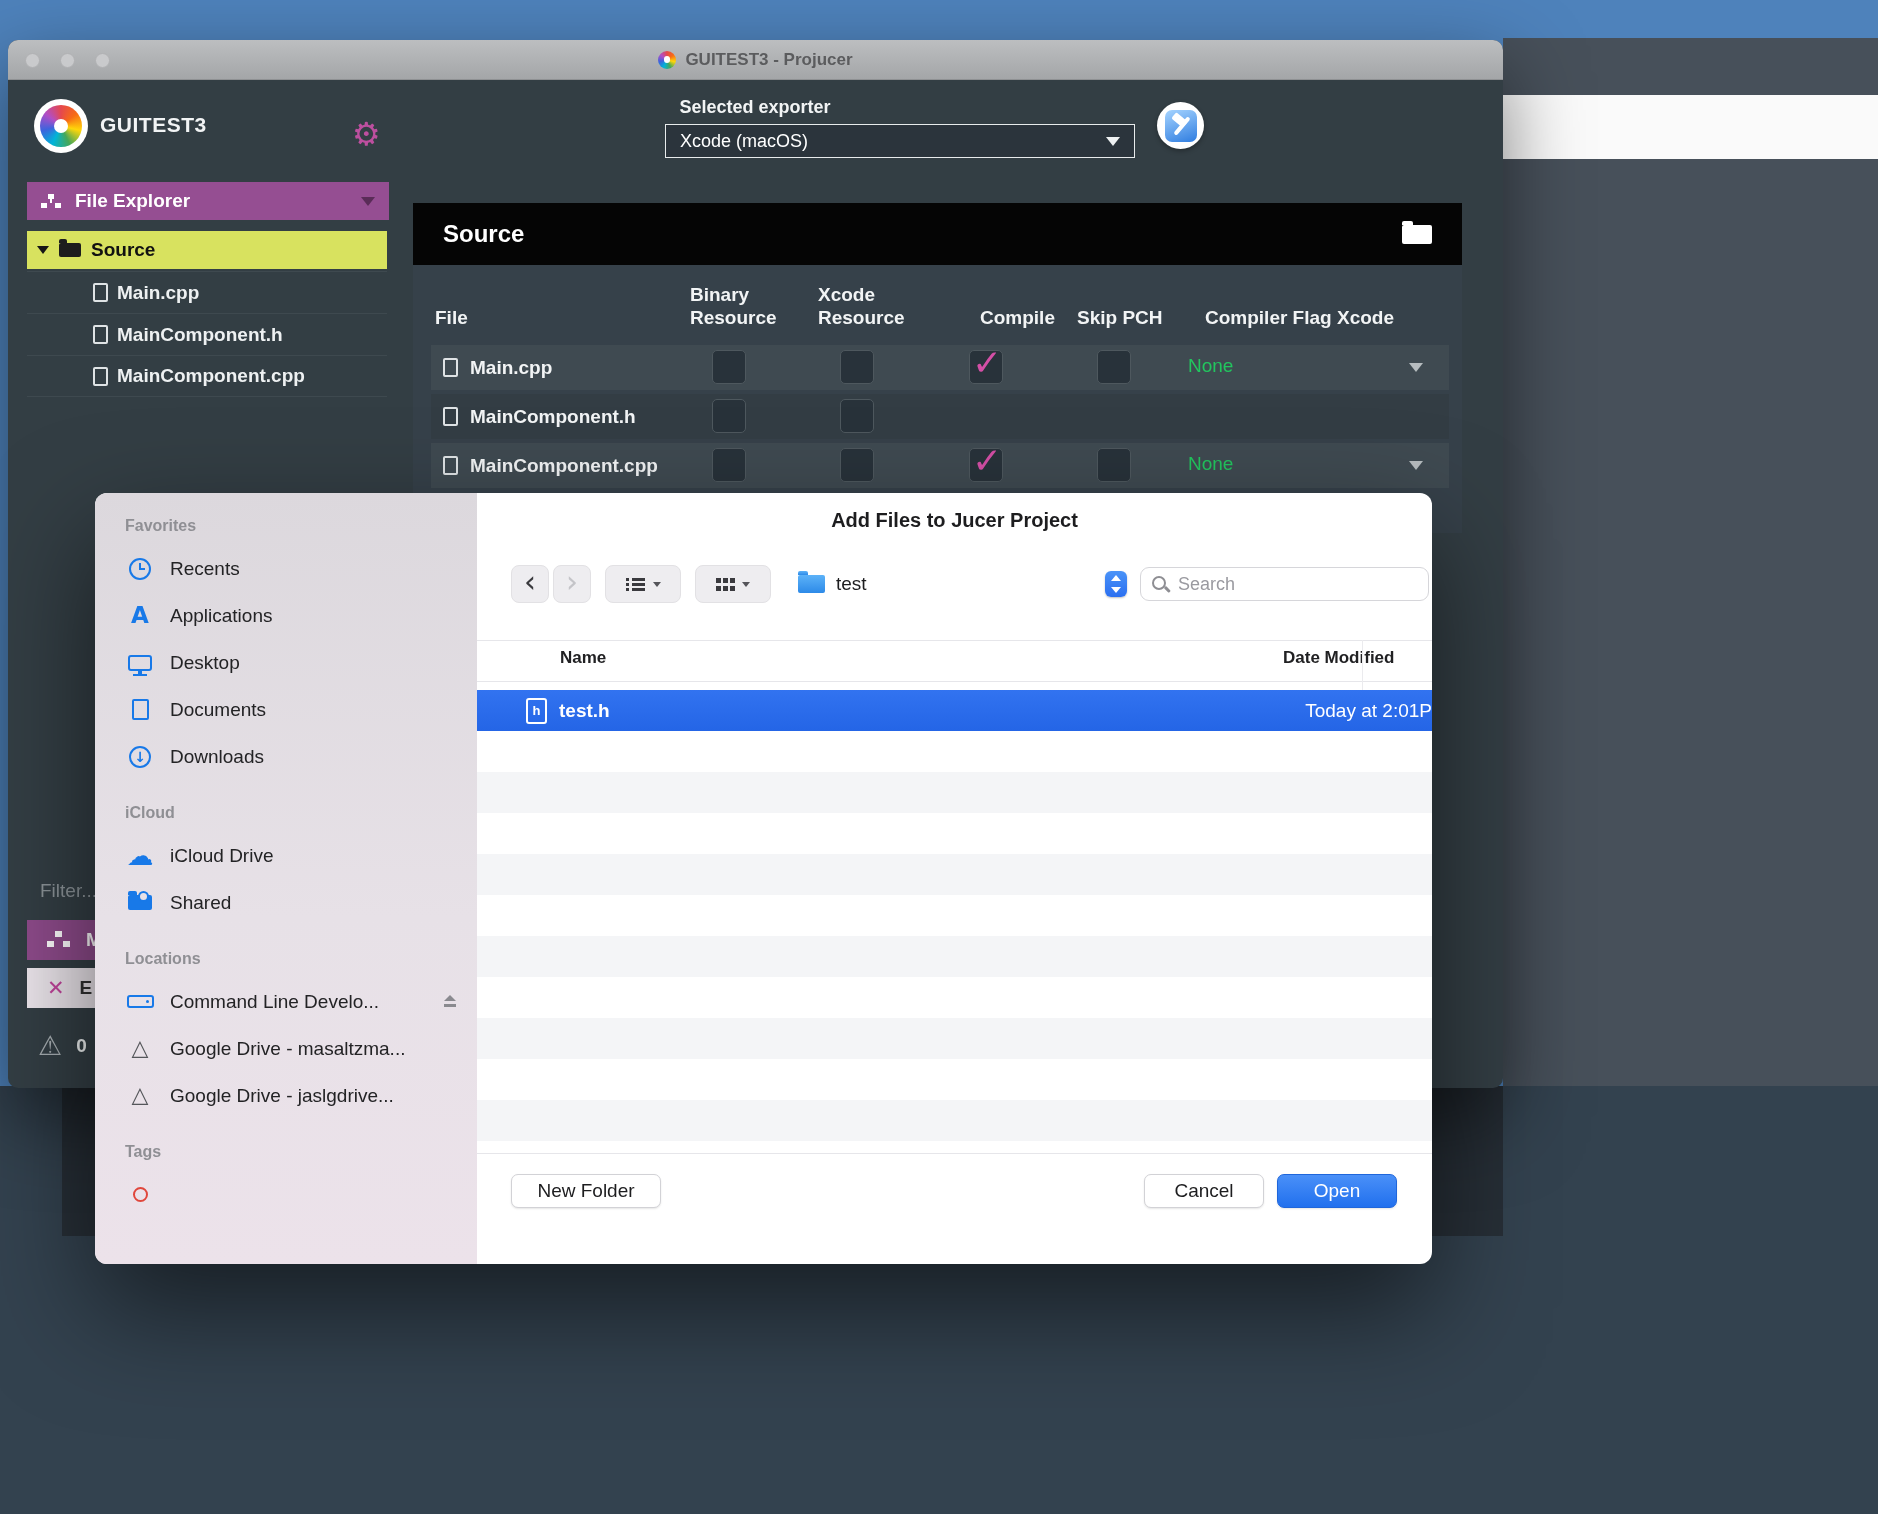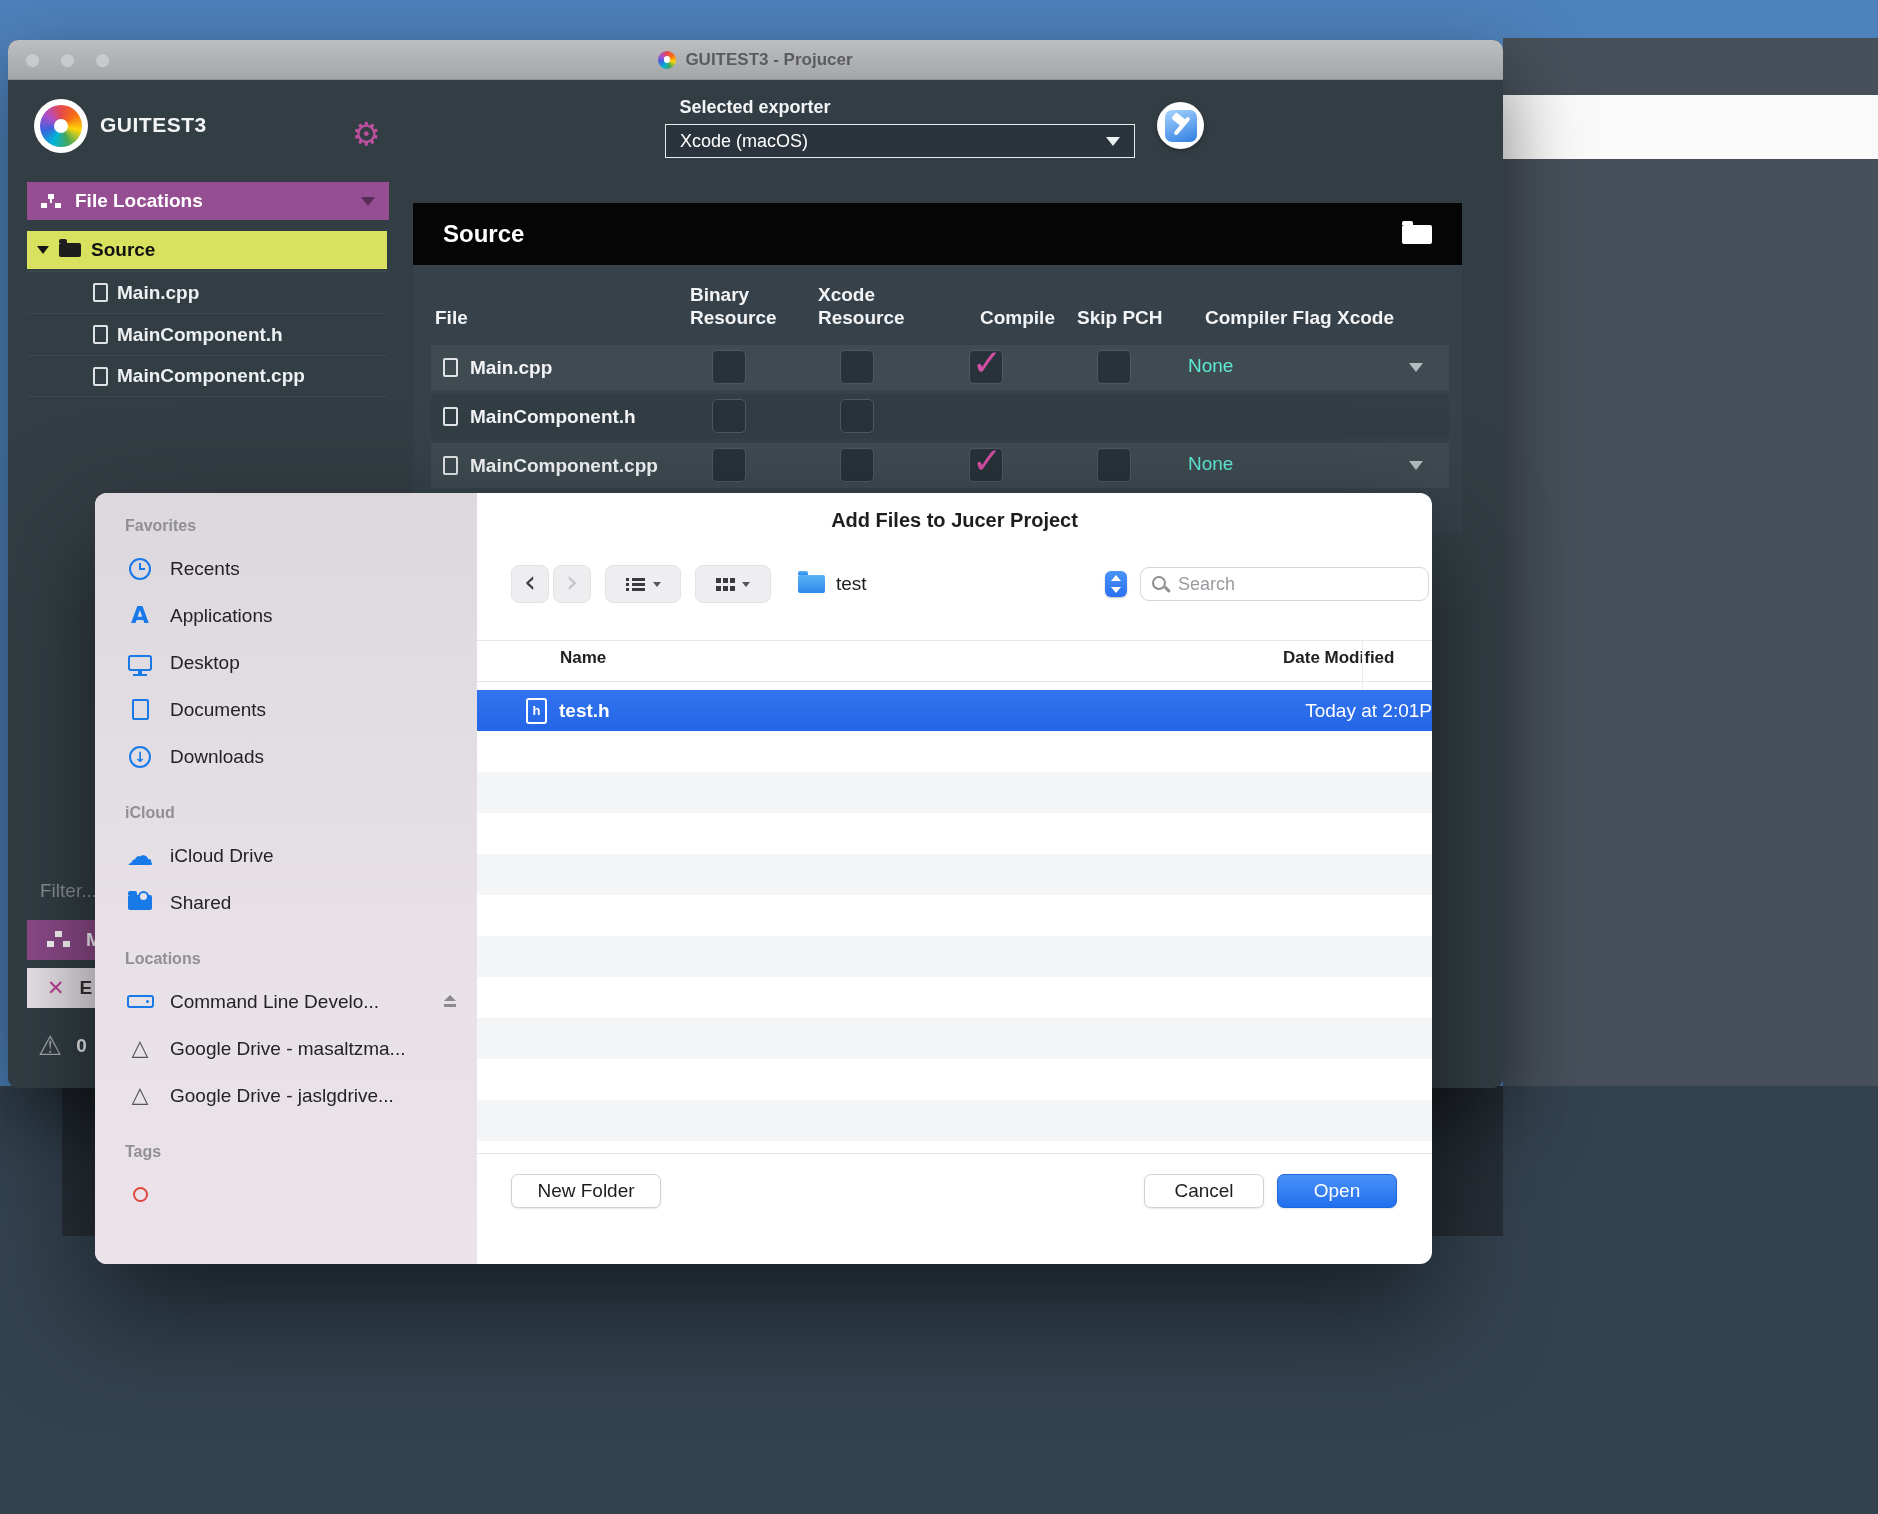--- a/index.html
+++ b/index.html
@@ -79,21 +79,21 @@
   .th-skip { left:664px; }
   .th-flags { left:792px; }
 
   .trow { position:absolute; left:18px; width:1018px; height:45px; display:flex; align-items:center; padding-left:12px; color:#f2f4f5; font-size:19px; font-weight:700; }
   .trow-a { background:#3f4a51; }
   .trow-b { background:#333d44; }
   .trow .doc-icon { margin-right:12px; }
   .cbox { position:absolute; top:5px; width:34px; height:34px; background:#28323a; border:1.5px solid #4e585e; border-radius:5px; }
   .cb-binary { left:281px; } .cb-xcode { left:409px; } .cb-compile { left:538px; } .cb-skip { left:666px; }
   .check { position:absolute; left:2px; top:-9px; font-family:"DejaVu Sans",sans-serif; font-size:36px; font-weight:700; color:#d44fa6; }
-  .flag-val { position:absolute; left:757px; top:10px; color:#5eead4; font-weight:400; }
+  .flag-val { position:absolute; left:757px; top:10px; color:#22c55e; font-weight:400; }
   .tri-none { position:absolute; left:978px; top:18px; border-left:7px solid transparent; border-right:7px solid transparent; border-top:9px solid #b6bcbf; }
 
   
   .dialog { left:95px; top:493px; width:1337px; height:771px; background:#fff; border-radius:12px; overflow:hidden; box-shadow:0 45px 110px rgba(0,0,0,.55); z-index:10; }
   .dside { position:absolute; left:0; top:0; width:382px; height:100%; background:linear-gradient(180deg,#dcd8dd,#e7e1e7 55%,#ece2ea); padding:24px 20px 0 30px; }
   .dheading { font-size:16px; font-weight:700; color:#8f8f94; margin-bottom:6px; height:22px; }
   .ditem { height:47px; display:flex; align-items:center; gap:15px; font-size:19px; color:#232325; cursor:default; }
   .ditem .icw { width:30px; display:flex; justify-content:center; flex:0 0 auto; }
   .mt24 { margin-top:24px; }
 
@@ -182,21 +182,21 @@
   </div>
 
   <div class="abs logo-circle">
     <span class="pinwheel pw-lg"></span>
   </div>
   <div class="abs app-name">GUITEST3</div>
   <div class="abs gear">⚙</div>
 
   <div class="abs fx-header">
     <span class="net-icon"></span>
-    <span>File Locations</span>
+    <span>File Explorer</span>
     <span class="tri tri-fx"></span>
   </div>
 
   <div class="abs src-row">
     <span class="tri tri-src"></span>
     <span class="folder fold-dk"></span>
     <span>Source</span>
   </div>
 
   <div class="abs tree-item" style="top:231px;">

